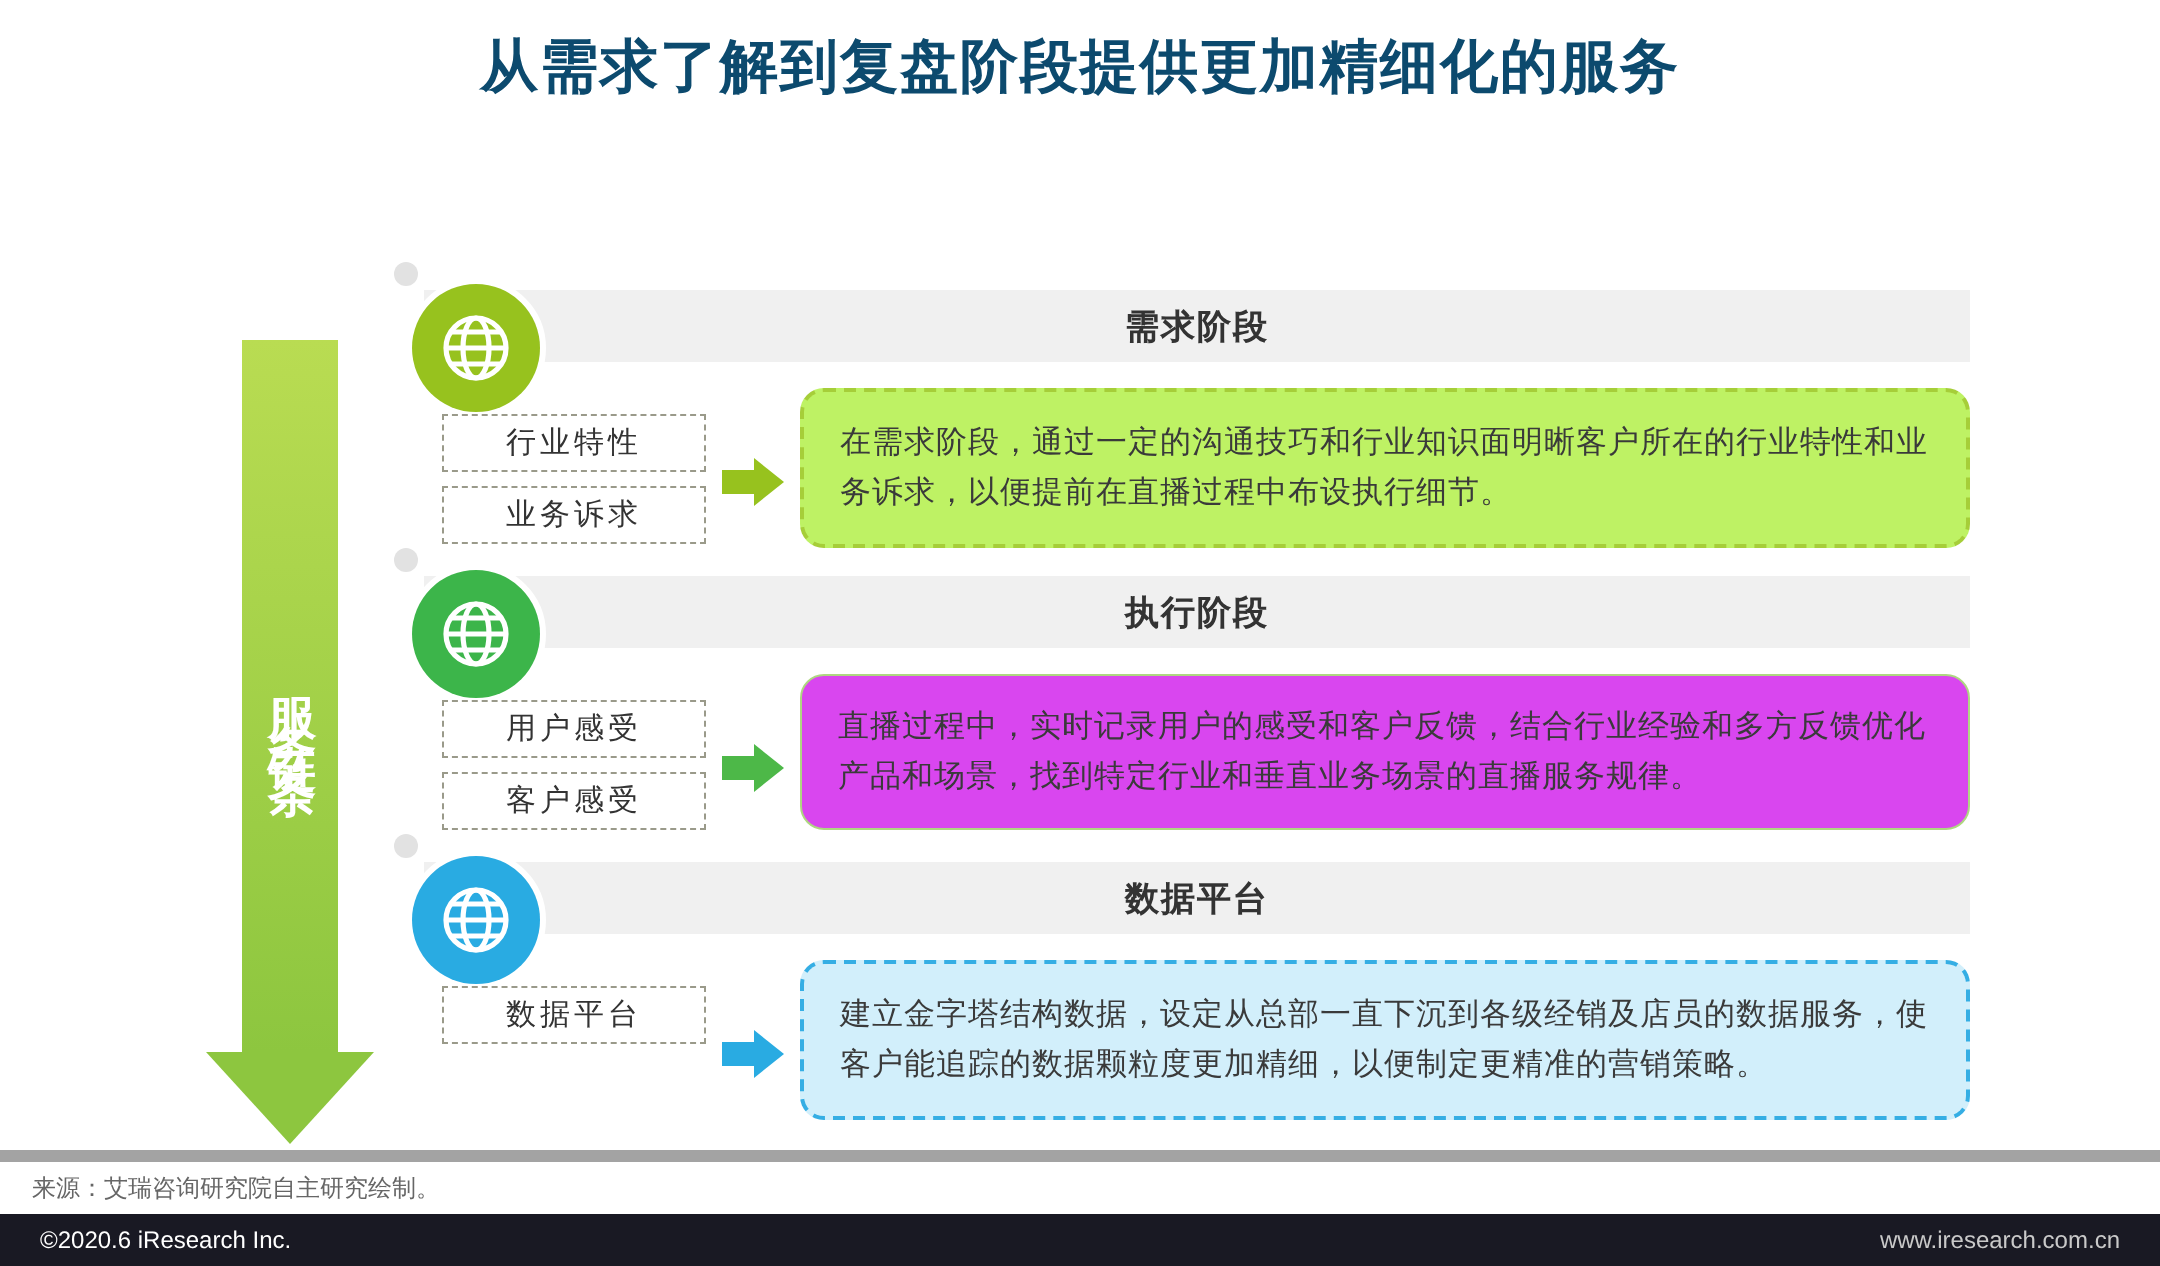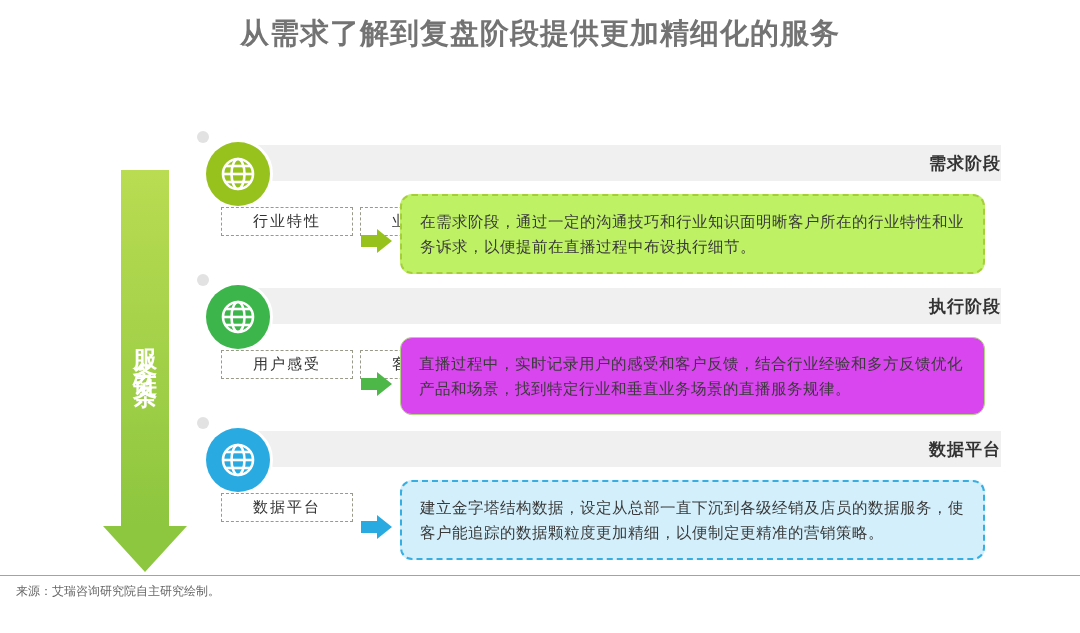--- a/index.html
+++ b/index.html
@@ -3,21 +3,21 @@
 <meta charset="utf-8">
 <style>
   html,body{margin:0;padding:0;background:#fff;}
   .canvas{
     position:relative;width:1080px;height:633px;overflow:hidden;background:#fff;
     font-family:"Liberation Sans","DejaVu Sans",sans-serif;color:#333;
   }
   
   .title{
     position:absolute;left:0;right:0;top:14px;margin:0;text-align:center;
-    font-size:29px;font-weight:800;color:#737373;letter-spacing:1px;
+    font-size:29px;font-weight:800;color:#0c4a6e;letter-spacing:1px;
   }
   
   .chain{position:absolute;left:103px;top:170px;width:84px;height:402px;}
   .chain-shaft{
     position:absolute;left:18px;top:0;width:48px;height:356px;
     background:linear-gradient(180deg,#b9dc52 0%,#8dc63f 100%);
     display:flex;align-items:center;justify-content:center;
   }
   .chain-text{
     writing-mode:vertical-rl;text-orientation:upright;
@@ -27,39 +27,39 @@
     position:absolute;left:0;top:356px;width:0;height:0;
     border-left:42px solid transparent;border-right:42px solid transparent;
     border-top:46px solid #8dc63f;
   }
   
   .stage{position:absolute;left:0;width:1080px;height:141px;}
   .stage-1{top:145px;}
   .stage-2{top:288px;}
   .stage-3{top:431px;}
   .stage-bar{
-    position:absolute;left:228px;top:0;width:773px;height:36px;background:#f0f0f0;
-    display:flex;align-items:center;justify-content:flex-end;
+    position:absolute;left:212px;top:0;width:773px;height:36px;background:#f0f0f0;
+    display:flex;align-items:center;justify-content:center;
   }
   .stage-name{font-size:17px;font-weight:800;color:#333;letter-spacing:1px;}
   
   .globe{
     position:absolute;left:203px;top:-6px;width:64px;height:64px;border-radius:50%;
     border:3px solid #fff;box-sizing:content-box;
   }
   .globe svg{display:block;width:64px;height:64px;}
   .dot{
     position:absolute;left:-9px;top:-11px;width:12px;height:12px;border-radius:50%;
     background:#e2e2e2;
   }
   .g1 .globe-bg{fill:#97c21e;}
   .g2 .globe-bg{fill:#3cb54a;}
   .g3 .globe-bg{fill:#29abe2;}
   
-  .tags{position:absolute;left:221px;top:62px;display:flex;flex-direction:row;gap:7px;}
+  .tags{position:absolute;left:221px;top:62px;display:flex;flex-direction:column;gap:7px;}
   .tag{
     width:130px;height:27px;background:#fff;border:1px dashed #9a9a8a;
     display:flex;align-items:center;justify-content:center;
     font-size:15px;color:#333;letter-spacing:2px;
   }
   
   .barrow{position:absolute;left:361px;top:84px;width:32px;height:24px;}
   .barrow .shaft{position:absolute;left:0;top:6px;width:16px;height:12px;background:currentColor;}
   .barrow .head{
     position:absolute;left:16px;top:0;width:0;height:0;
@@ -74,21 +74,21 @@
     position:absolute;left:400px;right:95px;top:49px;border-radius:12px;
     padding:13px 18px;font-size:15.5px;line-height:1.62;color:#3a3a3a;
     box-sizing:border-box;letter-spacing:0.5px;
   }
   .d1{background:#bef264;border:2px dashed #a6ce39;}
   .d2{background:#d946ef;border:1px solid #aed781;}
   .d3{background:#d2effb;border:2px dashed #35aee4;}
   
   .source-row{
     position:absolute;left:0;right:0;bottom:26px;height:32px;
-    border-top:1px solid #a3a3a3;display:flex;align-items:center;
+    border-top:6px solid #a3a3a3;display:flex;align-items:center;
     padding-left:16px;font-size:12px;color:#666;box-sizing:border-box;
   }
   .footer{
     position:absolute;left:0;right:0;bottom:0;height:26px;background:#191923;
     display:flex;align-items:center;justify-content:space-between;
     padding:0 20px;font-size:12px;color:#fff;box-sizing:border-box;
   }
   .footer .right{color:#c9c9c9;}
 </style>
 </head>
@@ -185,14 +185,18 @@
       <span class="shaft"></span>
         <span class="head"></span>
     </div>
     <div class="desc d3">建立金字塔结构数据，设定从总部一直下沉到各级经销及店员的数据服务，使客户能追踪的数据颗粒度更加精细，以便制定更精准的营销策略。</div>
   </section>
 
   <div class="source-row">
     <span>来源：艾瑞咨询研究院自主研究绘制。</span>
   </div>
 
+  <div class="footer">
+    <span class="left">©2020.6 iResearch Inc.</span>
+    <span class="right">www.iresearch.com.cn</span>
+  </div>
 
 </div>
 
 </body></html>

